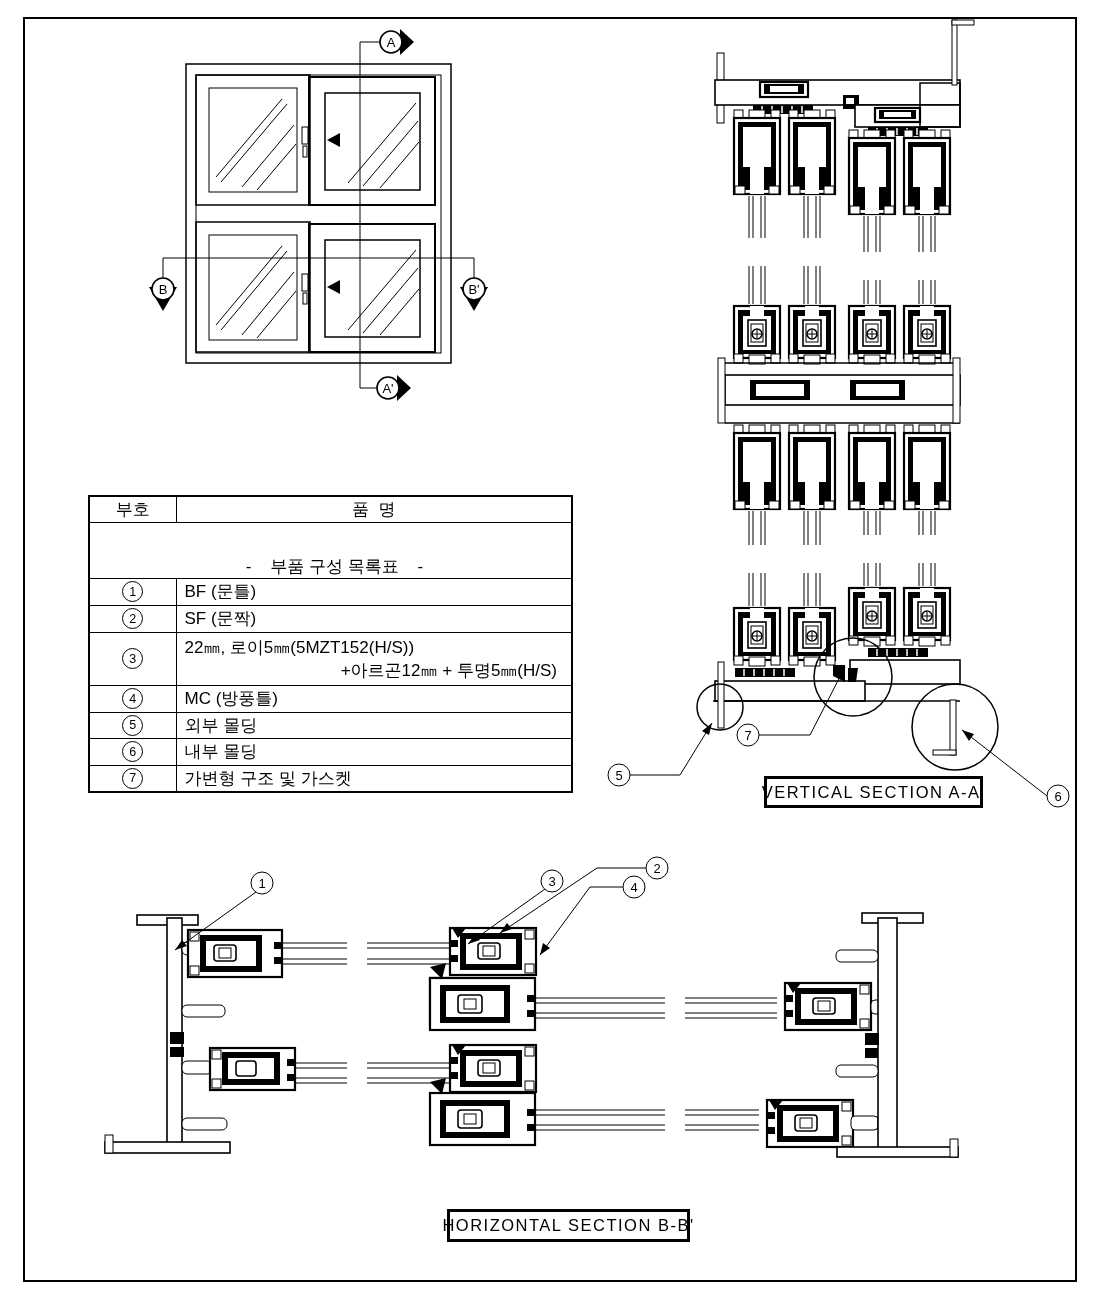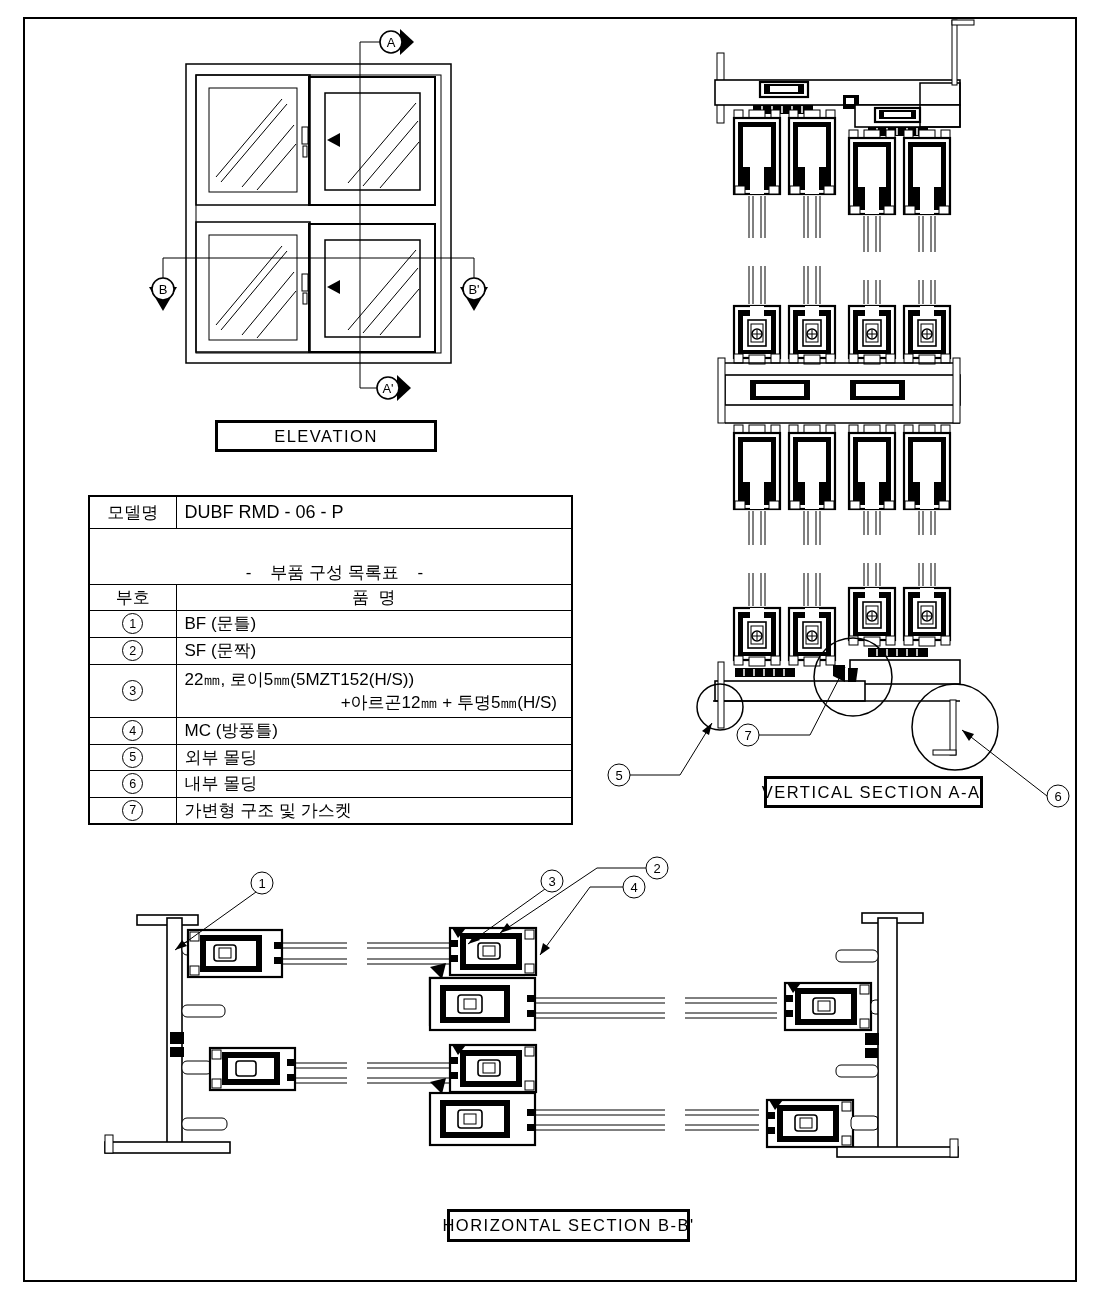--- a/index.html
+++ b/index.html
@@ -87,40 +87,33 @@
       <path class="ln" d="M43 243 H354 M43 243 V263 M354 243 V263"></path>
       <polygon class="blk" points="29,272 57,272 43,296"></polygon>
       <circle class="wht15" cx="43" cy="274" r="11"></circle>
       <text class="mtxt" x="43" y="279">B</text>
       <polygon class="blk" points="340,272 368,272 354,296"></polygon>
       <circle class="wht15" cx="354" cy="274" r="11"></circle>
       <text class="mtxt" x="354" y="279">B'</text>
     </g>
   </svg>
 
-  <div class="label-box" style="left:215px;top:420px;width:216px;height:26px;">
-    <span>ELEVATION</span>
-  </div>
 
   <table id="spec">
     <colgroup>
         <col style="width:87px">
         <col style="width:396px">
       </colgroup>
     <tbody>
-        <tr style="height:32px">
-      <td class="c">모델명</td>
-      <td style="font-size:18px">DUBF RMD - 06 - P</td>
-    </tr>
-    <tr style="height:56px">
-      <td class="t-title" colspan="2">-    부품 구성 목록표    -</td>
-    </tr>
     <tr style="height:26px">
       <td class="c">부호</td>
       <td class="c">품  명</td>
+    </tr>
+    <tr style="height:56px">
+      <td class="t-title" colspan="2">-    부품 구성 목록표    -</td>
     </tr>
     <tr style="height:27px">
       <td class="c"><span class="circ">1</span></td>
       <td>BF (문틀)</td>
     </tr>
     <tr style="height:27px">
       <td class="c"><span class="circ">2</span></td>
       <td>SF (문짝)</td>
     </tr>
     <tr style="height:53px">

